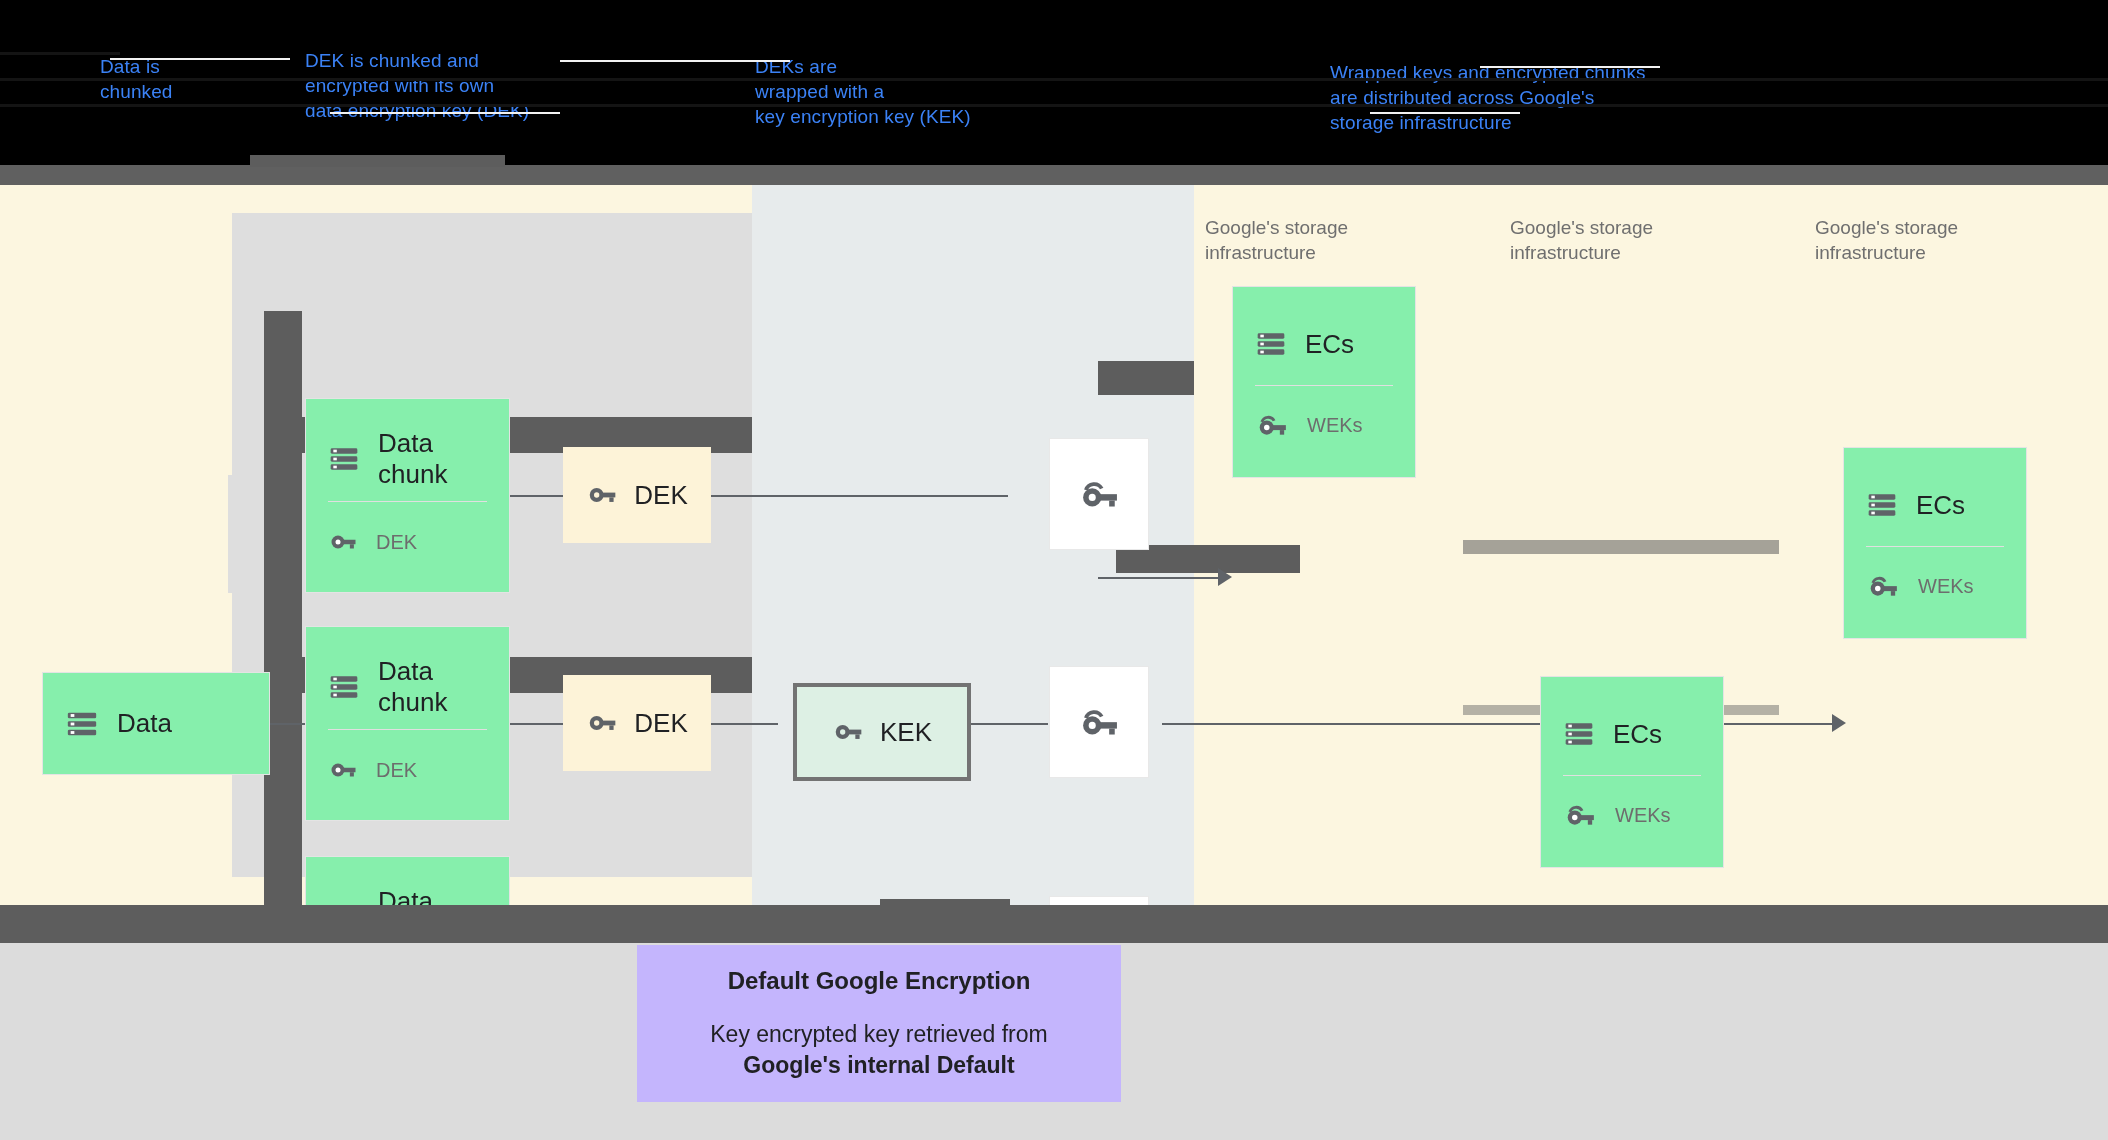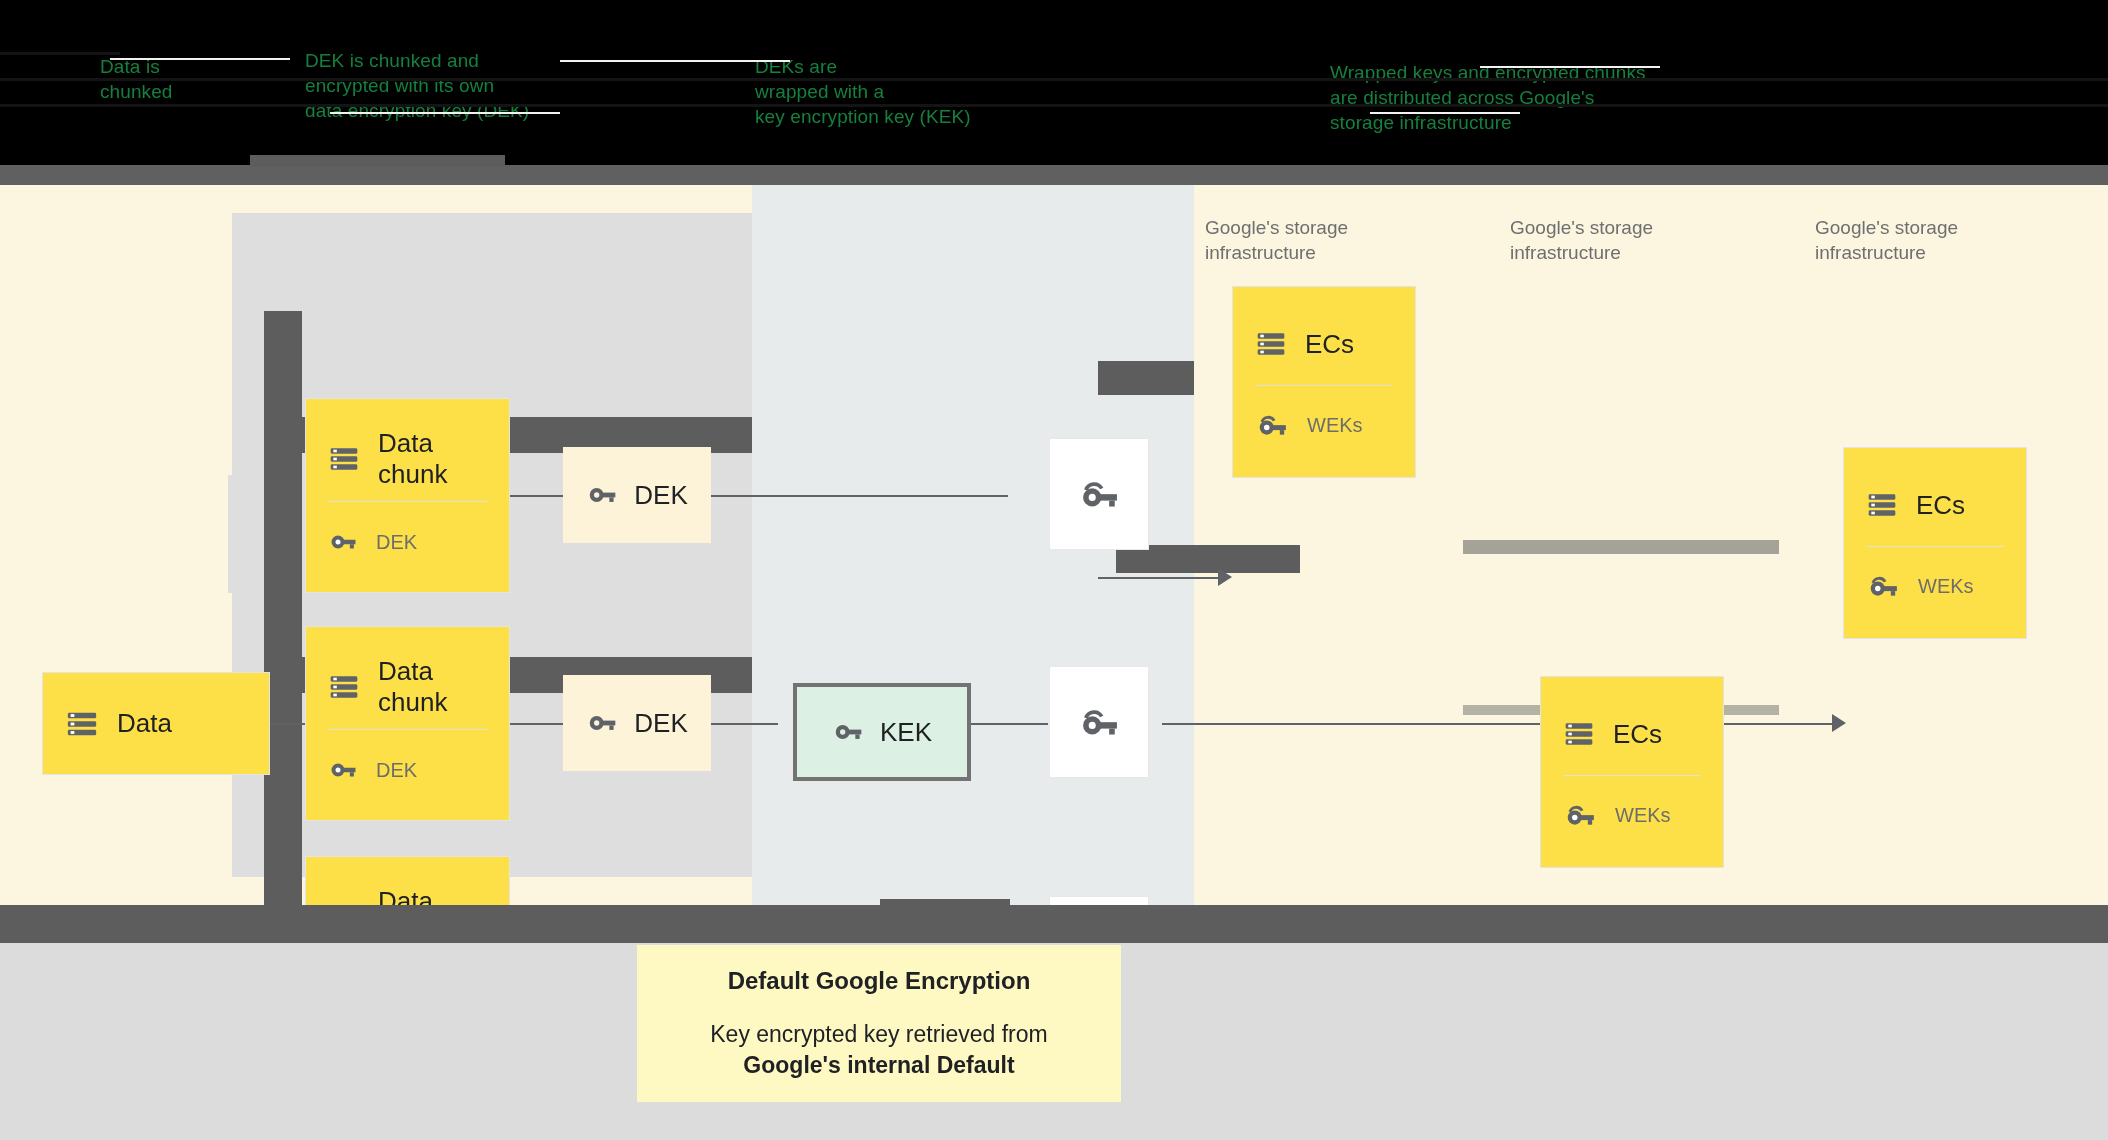--- a/index.html
+++ b/index.html
@@ -11,21 +11,21 @@
   }
   #stage { position: relative; width: 2108px; height: 1140px; background: #000; }
 
   
   .header-band {
     position: absolute; left: 0; top: 0; width: 2108px; height: 165px;
     background: #000;
   }
   .header-text {
     position: absolute;
-    color: #15803d;
+    color: #3b82f6;
     font-size: 19px;
     line-height: 25px;
     letter-spacing: .1px;
     white-space: pre-line;
   }
   .hdr-strike {
     position: absolute;
     background: #141414;
     height: 3px;
   }
@@ -53,21 +53,21 @@
     position: absolute; left: 232px; top: 28px; width: 520px; height: 664px;
     background: #dedede;
   }
 
   
   .occl { position: absolute; background: #5d5d5d; }
 
   
   .card {
     position: absolute;
-    background: #fde047;
+    background: #86efac;
     border: 1px solid #e4e4e4;
     box-shadow: 0 0 0 0 rgba(0,0,0,0);
   }
   .card-row {
     display: flex; align-items: center; gap: 18px;
     padding: 0 22px;
   }
   .card-title {
     font-size: 26px; color: #202124; line-height: 31px;
   }
@@ -108,21 +108,21 @@
   .footer-bar {
     position: absolute; left: 0; top: 905px; width: 2108px; height: 38px;
     background: #5d5d5d;
   }
   .footer {
     position: absolute; left: 0; top: 943px; width: 2108px; height: 197px;
     background: #dcdcdc;
   }
   .caption {
     position: absolute; left: 637px; top: 945px; width: 484px; height: 157px;
-    background: #fef9c3;
+    background: #c4b5fd;
     display: flex; flex-direction: column; align-items: center; justify-content: center;
     gap: 24px;
     padding: 10px 18px;
   }
   .caption-title { font-size: 24px; font-weight: bold; color: #202124; }
   .caption-body { font-size: 23px; color: #202124; text-align: center; line-height: 31px; }
   .caption-body b { font-weight: bold; }
 
   svg { display: block; }
 </style>

